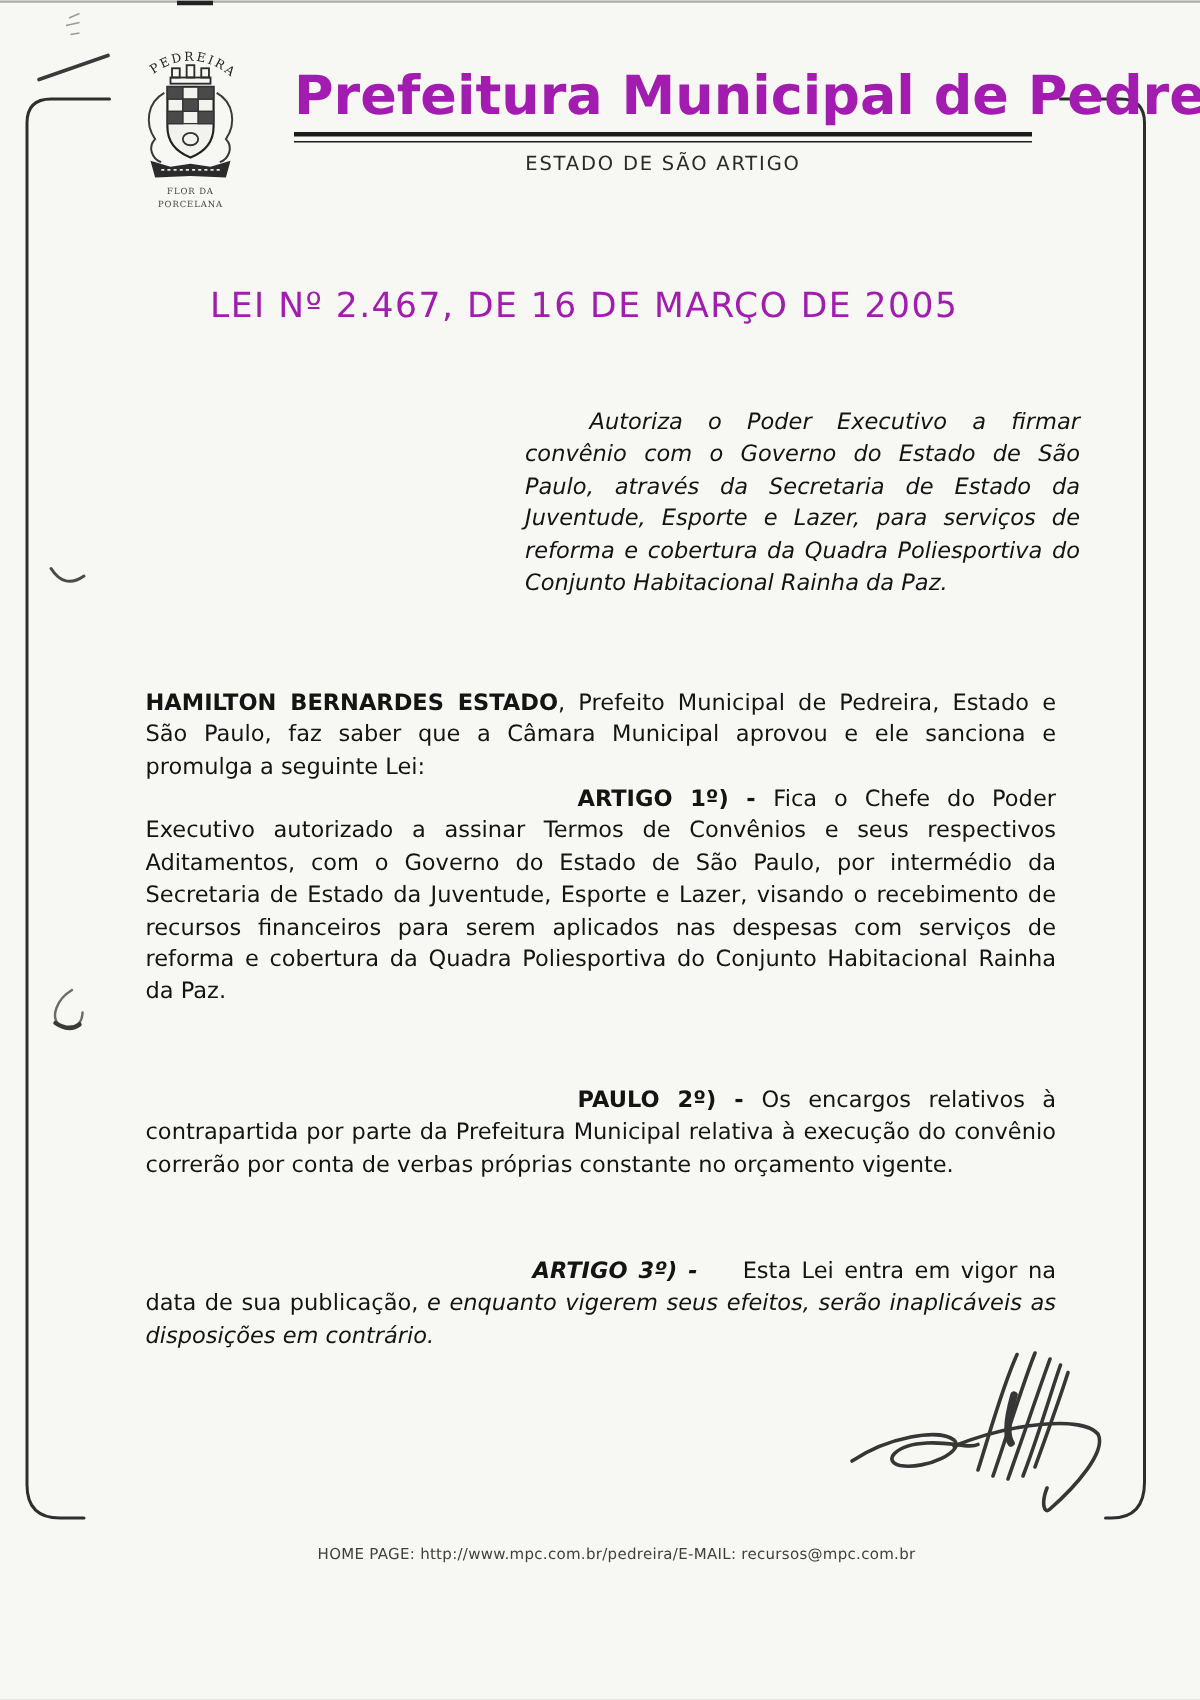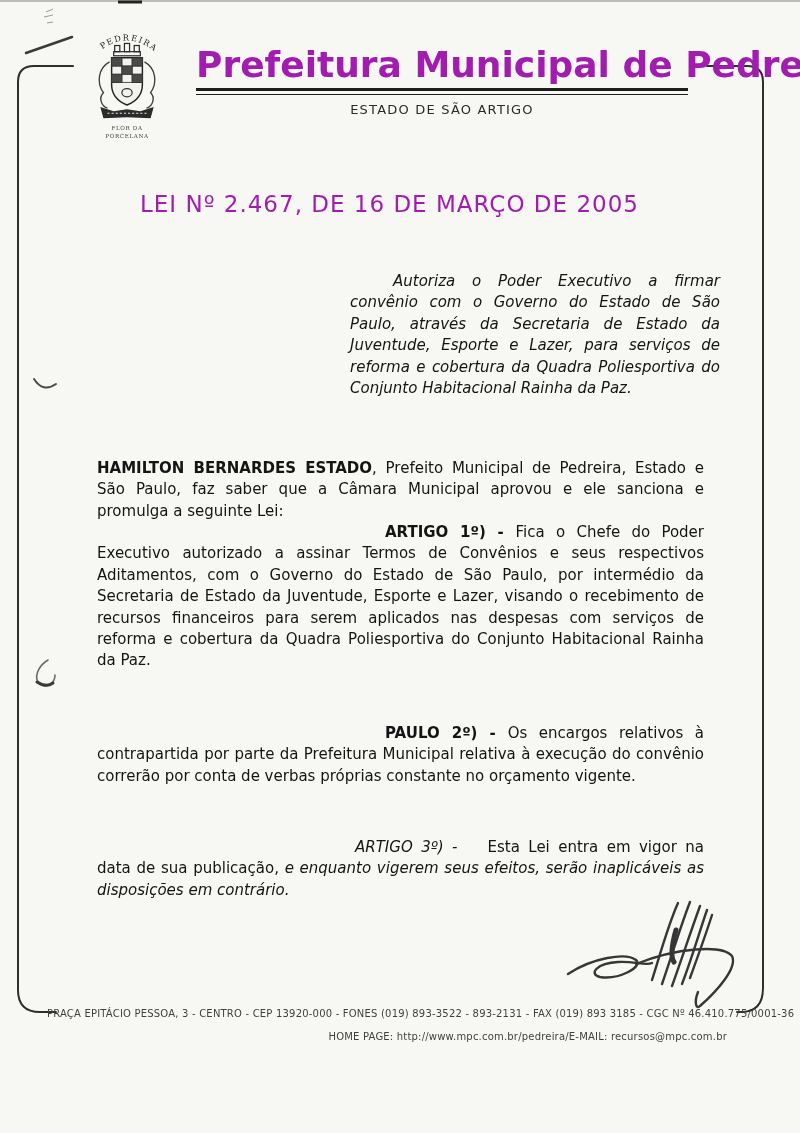--- a/index.html
+++ b/index.html
@@ -17,28 +17,28 @@
 
   
   .law-title{position:absolute;left:140px;top:191px;font-size:23px;letter-spacing:1px;color:#a21caf;white-space:nowrap;}
   .para{position:absolute;font-size:15px;line-height:21.4px;text-align:justify;color:#141414;margin:0;}
   .ementa{left:350px;top:271px;width:370px;font-style:italic;text-indent:43px;}
   .preamble{left:97px;top:458px;width:607px;}
   .art1{left:97px;top:522px;width:607px;text-indent:288px;}
   .art2{left:97px;top:723px;width:607px;text-indent:288px;}
   .art3{left:97px;top:837px;width:607px;text-indent:258px;}
   .lbl{font-weight:bold;}
-  .lbl-i{font-weight:normal;font-style:italic;}
+  .lbl-i{font-weight:bold;font-style:italic;}
   .it{font-style:italic;}
   .gap3{display:inline-block;width:30px;}
 
   
   .footer-line1{position:absolute;left:47px;top:1008px;width:692px;text-align:center;
                 font-size:10px;letter-spacing:0.2px;color:#3f3f3f;white-space:nowrap;}
-  .footer-line2{position:absolute;left:95px;right:73px;top:1031px;display:flex;justify-content:flex-end;
+  .footer-line2{position:absolute;left:95px;right:73px;top:1031px;display:flex;justify-content:center;
                 font-size:10px;letter-spacing:0.2px;color:#3f3f3f;}
 </style>
 </head>
 <body>
 
 <div class="page">
 
   <svg class="overlay" viewBox="0 0 800 1133">
 
     <path d="M0,1 H800" stroke="#6a6a6a" stroke-width="1.5" opacity="0.55" fill="none"></path>
@@ -115,20 +115,19 @@
     <p class="para ementa">Autoriza o Poder Executivo a firmar convênio com o Governo do Estado de São Paulo, através da Secretaria de Estado da Juventude, Esporte e Lazer, para serviços de reforma e cobertura da Quadra Poliesportiva do Conjunto Habitacional Rainha da Paz.</p>
 
     <p class="para preamble"><span class="lbl">HAMILTON BERNARDES ESTADO</span><span>, Prefeito Municipal de Pedreira, Estado e São Paulo, faz saber que a Câmara Municipal aprovou e ele sanciona e promulga a seguinte Lei:</span></p>
 
     <p class="para art1"><span class="lbl">ARTIGO 1º) - </span><span>Fica o Chefe do Poder Executivo autorizado a assinar Termos de Convênios e seus respectivos Aditamentos, com o Governo do Estado de São Paulo, por intermédio da Secretaria de Estado da Juventude, Esporte e Lazer, visando o recebimento de recursos financeiros para serem aplicados nas despesas com serviços de reforma e cobertura da Quadra Poliesportiva do Conjunto Habitacional Rainha da Paz.</span></p>
 
     <p class="para art2"><span class="lbl">PAULO 2º) - </span><span>Os encargos relativos à contrapartida por parte da Prefeitura Municipal relativa à execução do convênio correrão por conta de verbas próprias constante no orçamento vigente.</span></p>
 
     <p class="para art3"><span class="lbl-i">ARTIGO 3º) -</span><span class="gap3"></span><span>Esta Lei entra em vigor na data de sua publicação,</span><span class="it"> e enquanto vigerem seus efeitos, serão inaplicáveis as disposições em contrário.</span></p>
 
-    <div class="footer-line1">PRAÇA EPITÁCIO PESSOA, 3 - CENTRO - CEP 13920-000 - FONES (019) 893-3522 - 893-2131 - FAX (019) 893 3185 - CGC Nº 46.410.775/0001-36</div>
     <div class="footer-line2">
       <span>HOME PAGE: http://www.mpc.com.br/pedreira/</span>
       <span>E-MAIL: recursos@mpc.com.br</span>
     </div>
 
   </div>
 </div>
 
 </body></html>

